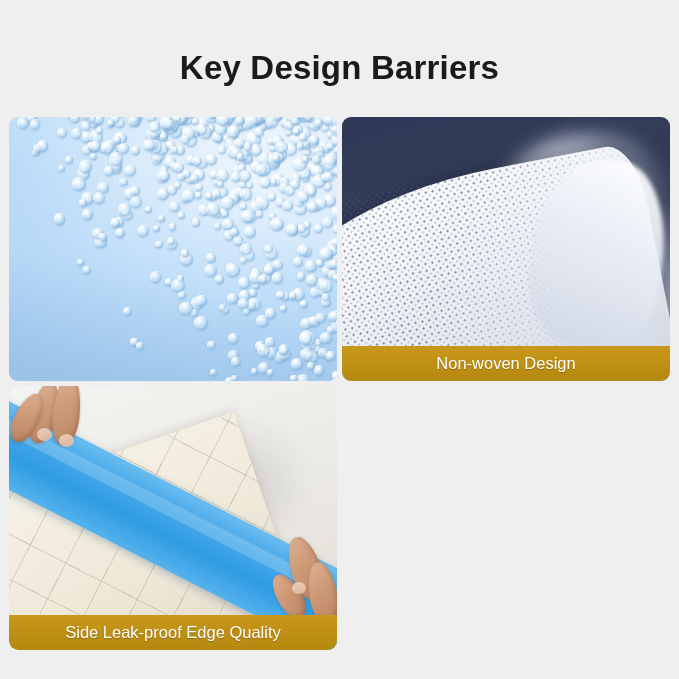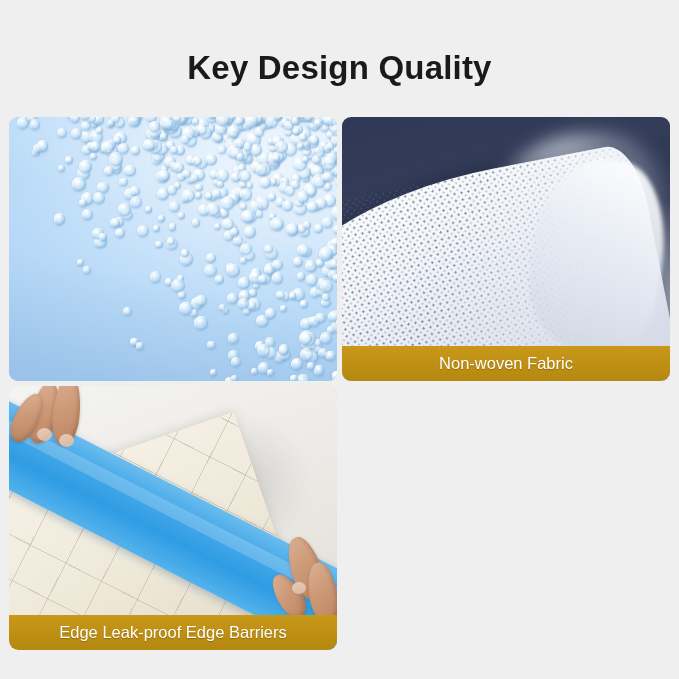--- a/index.html
+++ b/index.html
@@ -208,21 +208,21 @@
     background:linear-gradient(160deg,#f0d6c4 0%,#e3c0a8 100%);
     border-radius:50%;
     opacity:.85;
   }
 </style>
 </head>
 <body>
 
 <div class="page">
 
-  <div class="title">Key Design Quality</div>
+  <div class="title">Key Design Barriers</div>
 
   <div class="grid">
 
     <div class="panel">
       <div class="photo">
         <div class="sap-bg"></div>
         <div class="beads" id="beads">
             <div class="bead" style="left: 227.1px; top: 37.4px; width: 8.7px; height: 8.7px; opacity: 0.83;"></div>
             <div class="bead" style="left: 7.5px; top: 0.4px; width: 12.1px; height: 12.1px; opacity: 0.86;"></div>
             <div class="bead" style="left: 300.7px; top: 170px; width: 10.5px; height: 10.5px; opacity: 0.84;"></div>
@@ -748,21 +748,21 @@
 
     <div class="panel">
       <div class="photo">
         <div class="nw-bg"></div>
         <div class="nw-blur"></div>
         <div class="nw-sheet">
           <div class="nw-dots"></div>
         </div>
         <div class="nw-fold"></div>
       </div>
-      <div class="caption">Non-woven Fabric</div>
+      <div class="caption">Non-woven Design</div>
     </div>
 
 
     <div class="panel">
       <div class="photo">
         <div class="eb-bg"></div>
         <div class="eb-shadow"></div>
         <div class="eb-pad">
           <div class="eb-pad-q"></div>
         </div>
@@ -776,17 +776,17 @@
           <div class="nail" style="left:50px;top:48px;width:15px;height:13px;"></div>
         </div>
 
         <div class="hand">
           <div class="finger" style="left:282px;top:150px;width:30px;height:66px;transform:rotate(-18deg);"></div>
           <div class="finger" style="left:300px;top:176px;width:28px;height:62px;transform:rotate(-10deg);"></div>
           <div class="finger" style="left:268px;top:186px;width:24px;height:48px;transform:rotate(-32deg);"></div>
           <div class="nail" style="left:283px;top:196px;width:14px;height:12px;"></div>
         </div>
       </div>
-      <div class="caption">Edge Leak-proof Edge Barriers</div>
+      <div class="caption">Side Leak-proof Edge Quality</div>
     </div>
 
   </div>
 </div>
 
 </body></html>

